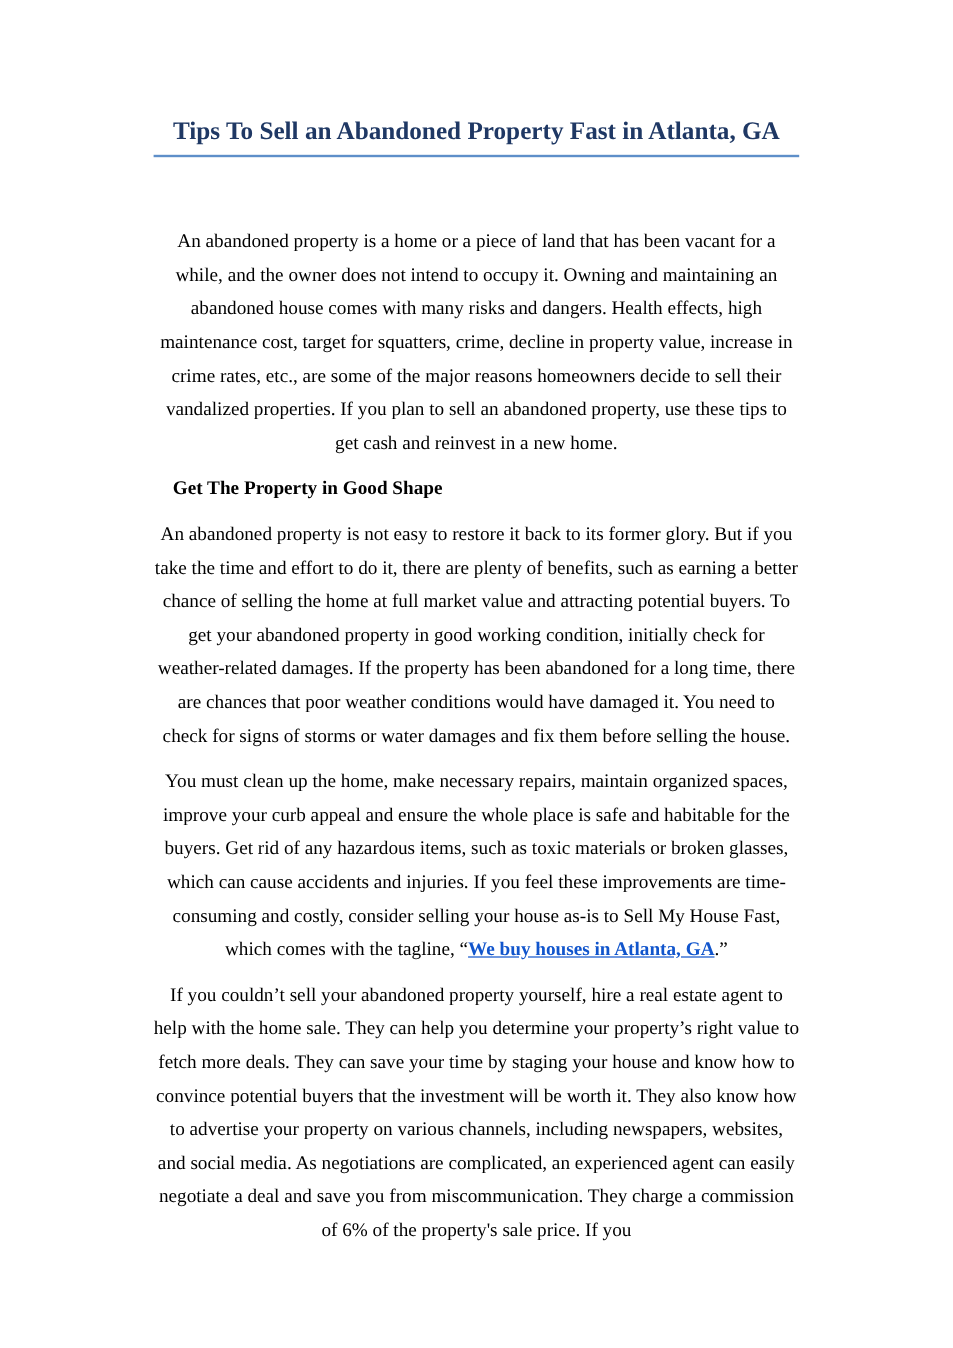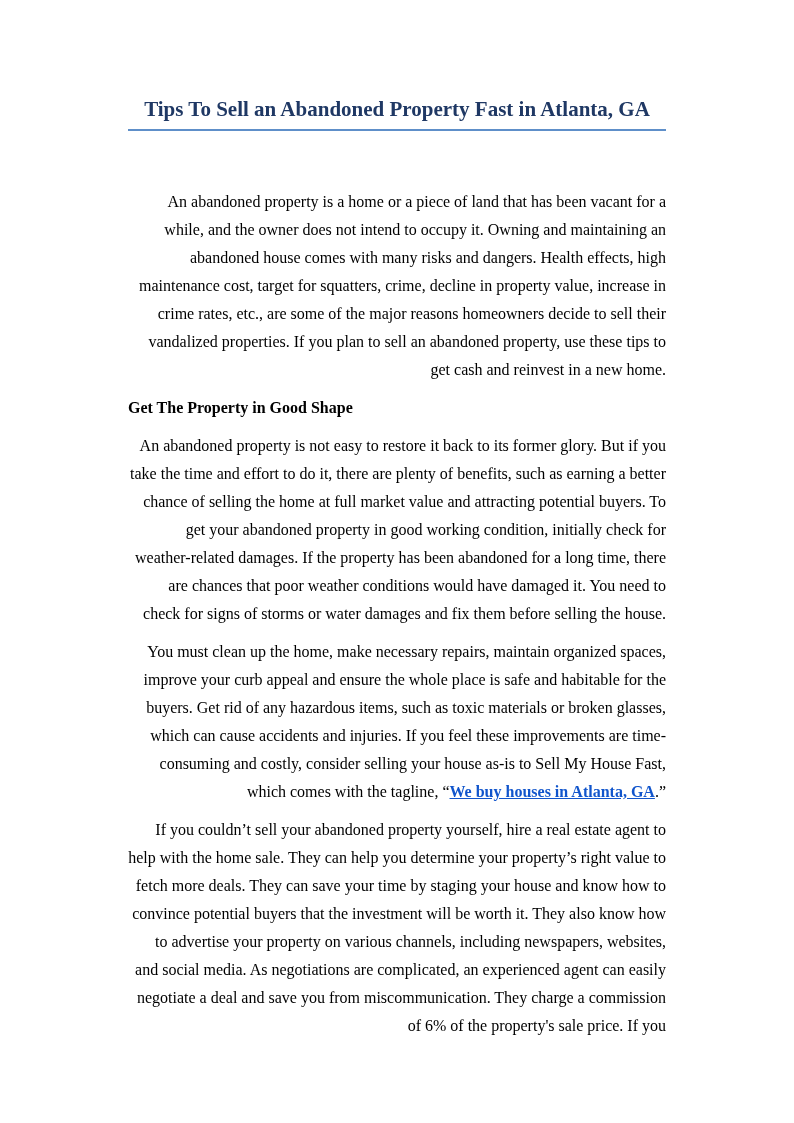--- a/index.html
+++ b/index.html
@@ -26,28 +26,28 @@
     font-weight: bold;
     text-align: center;
     color: #1f3864;
     margin: 0;
     padding-bottom: 6px;
     border-bottom: 2px solid #5e8fc9;
     margin-bottom: 57px;
   }
   .para {
     margin: 0 0 10px 0;
-    text-align: right;
+    text-align: center;
   }
   .section-heading {
     font-size: 16px;
     line-height: 28px;
     font-weight: bold;
     color: #000000;
-    margin: 0 0 10px 0;
+    margin: 0 0 10px 16px;
   }
   .doc-link {
     color: #1155cc;
     font-weight: bold;
     text-decoration: underline;
     cursor: pointer;
   }
 </style>
 </head>
 <body>

